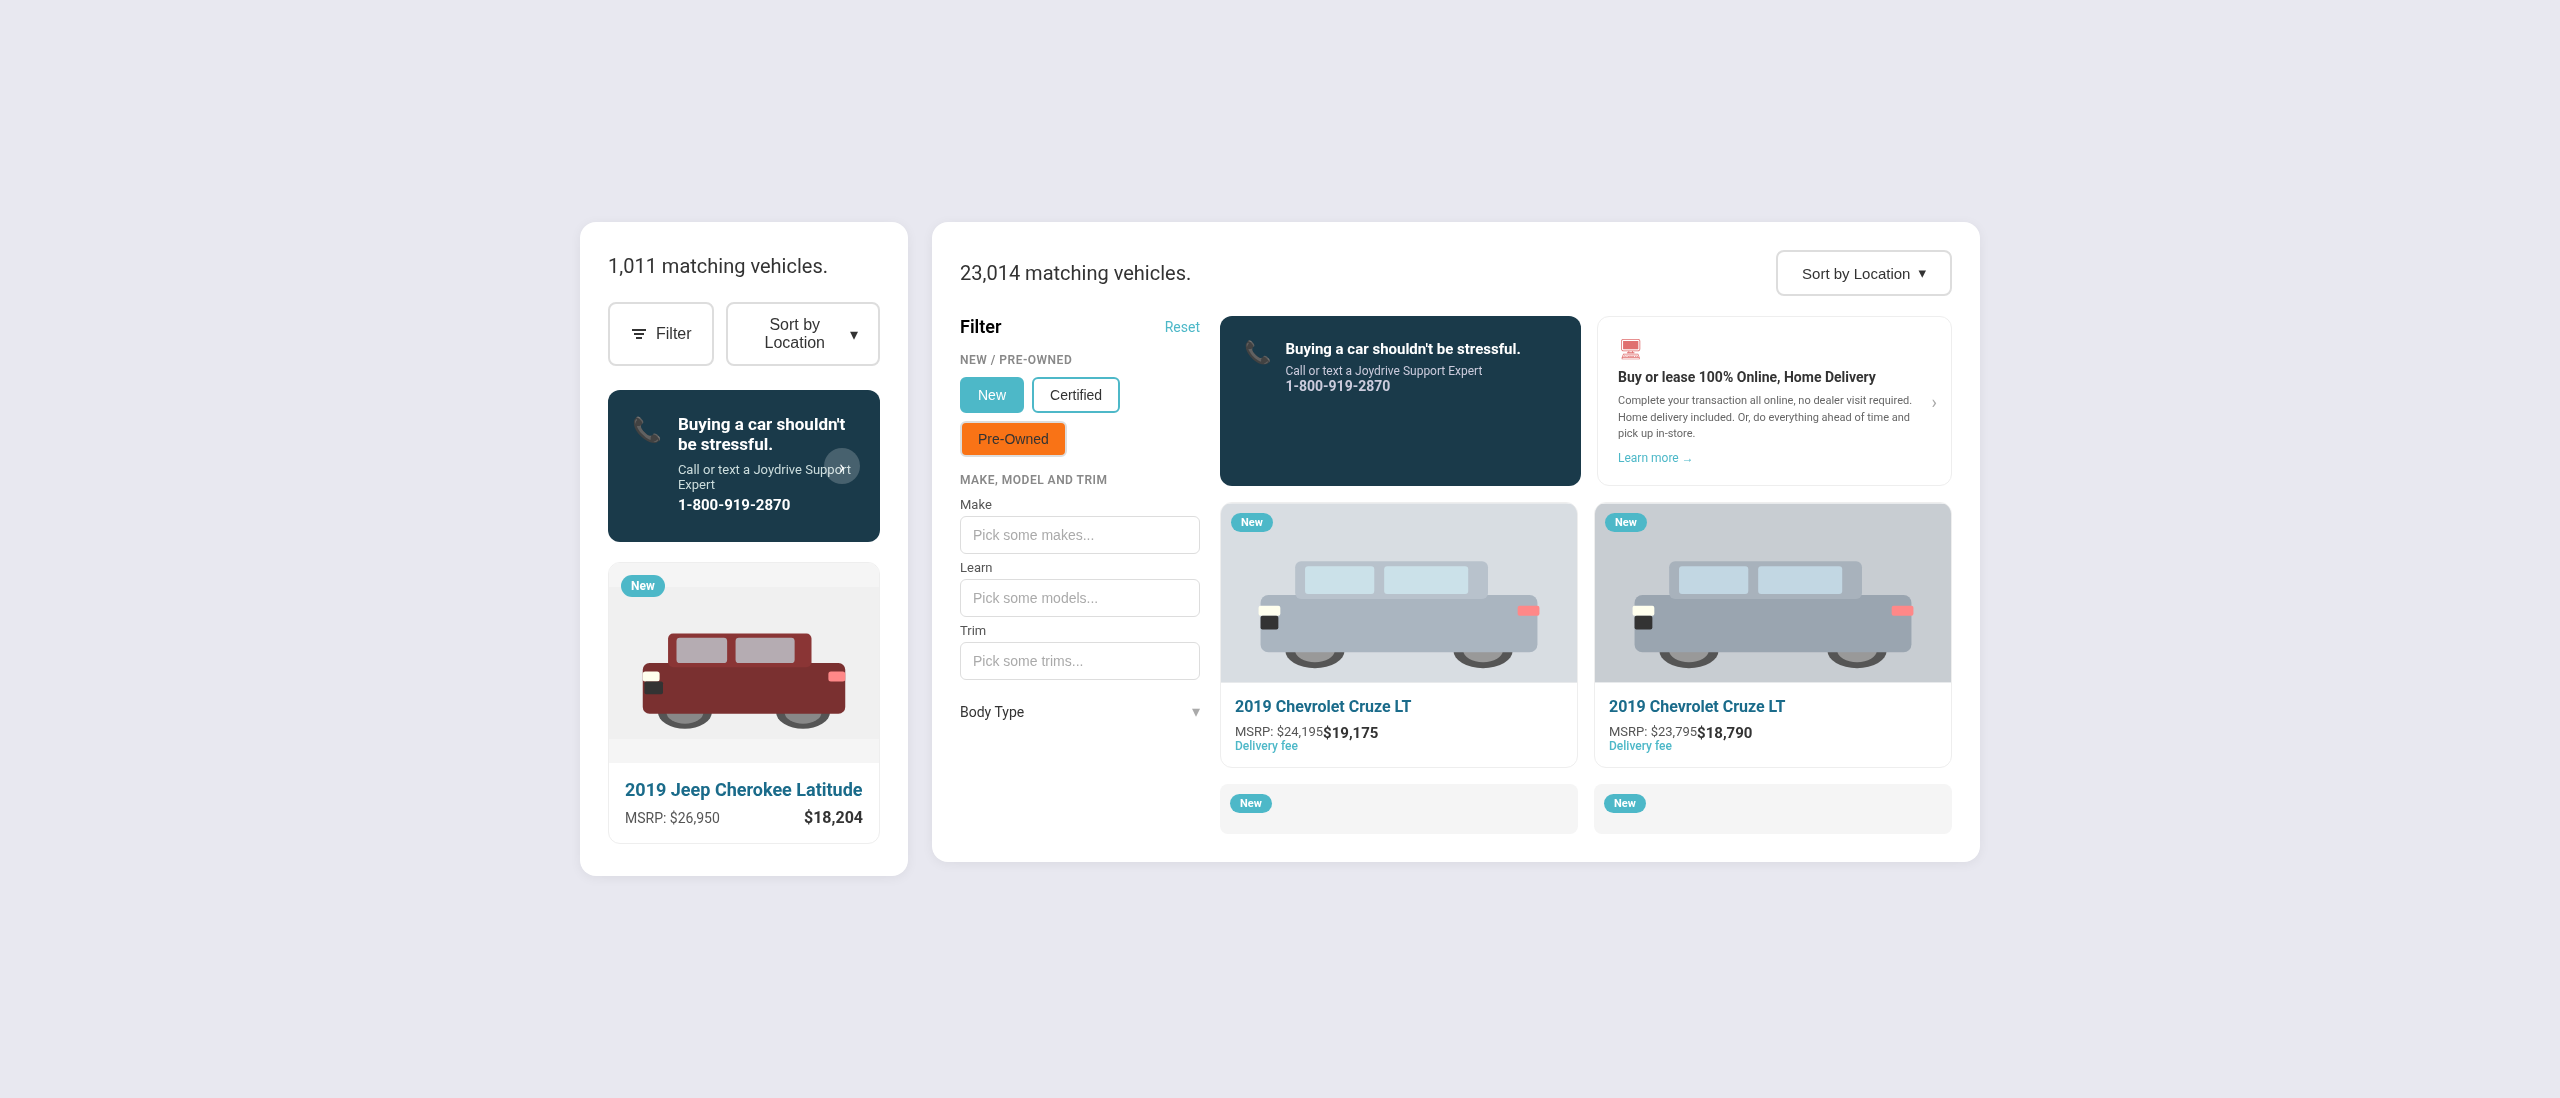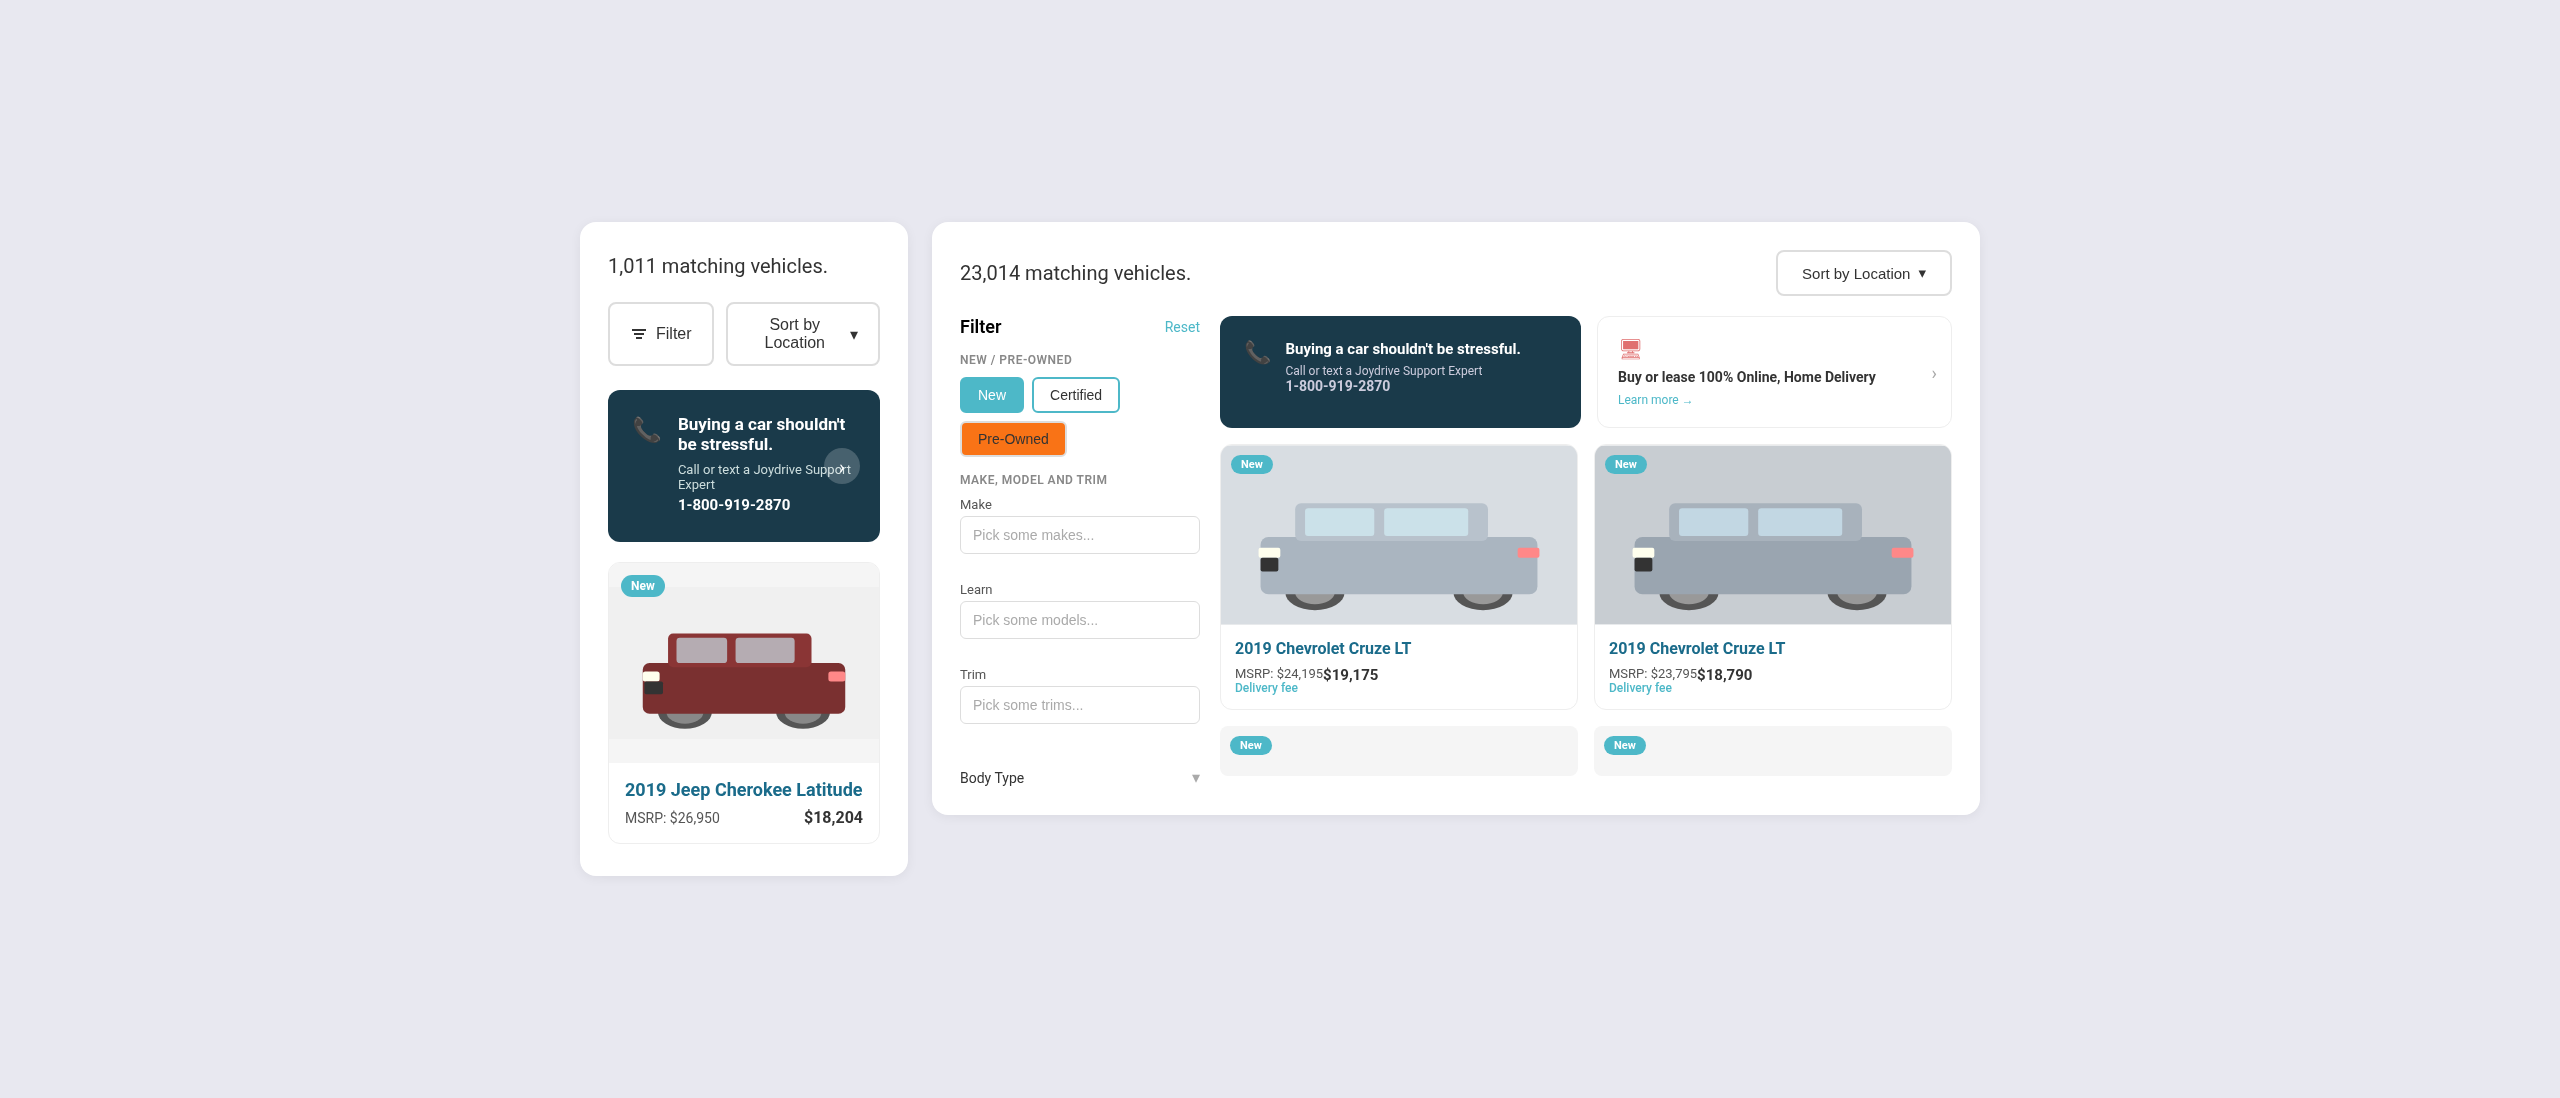--- a/index.html
+++ b/index.html
@@ -270,21 +270,21 @@
       font-size: 14px;
       color: #333;
     }
     .filter-input {
       width: 100%;
       border: 1.5px solid #ddd;
       border-radius: 6px;
       padding: 10px 12px;
       font-size: 14px;
       color: #333;
-      margin-bottom: 28px;
+      margin-bottom: 6px;
       outline: none;
     }
     .filter-input::placeholder {
       color: #aaa;
     }
     .body-type-row {
       display: flex;
       justify-content: space-between;
       align-items: center;
       margin-top: 16px;
@@ -555,20 +555,21 @@
             <span class="phone-icon">📞</span>
             <div>
               <h3>Buying a car shouldn't be stressful.</h3>
               <p>Call or text a Joydrive Support Expert</p>
               <p class="phone-number">1-800-919-2870</p>
             </div>
           </div>
           <div class="promo-light-right">
             <span class="monitor-icon">🖥</span>
             <h3>Buy or lease 100% Online, Home Delivery</h3>
+            <p>Complete your transaction all online, no dealer visit required. Home delivery included. Or, do everything ahead of time and pick up in-store.</p>
             <a class="learn-more">Learn more →</a>
             <span class="arrow-right">›</span>
           </div>
         </div>
 
         <div class="vehicle-cards-row">
 
           <div class="vehicle-card">
             <div class="vehicle-img-wrap">
               <span class="new-badge">New</span>

